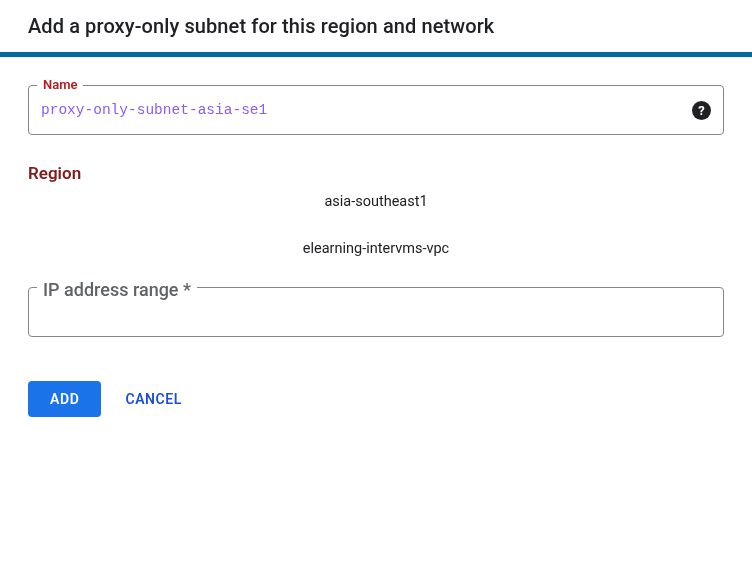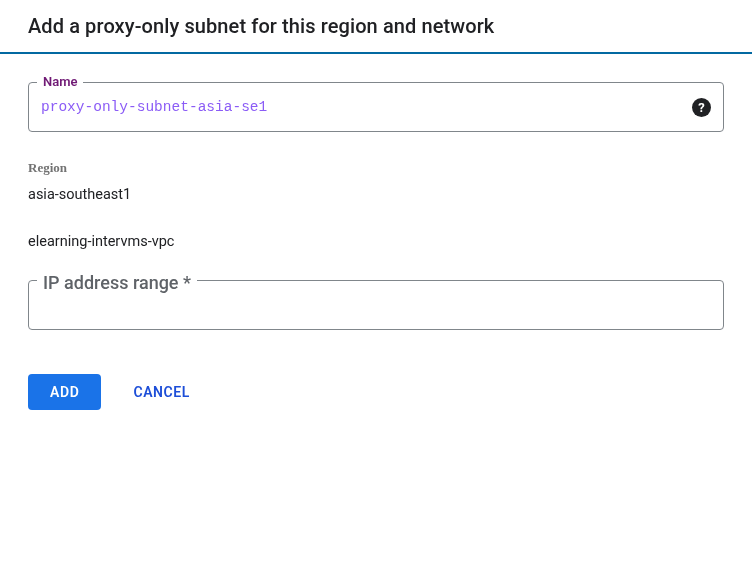--- a/index.html
+++ b/index.html
@@ -9,21 +9,21 @@
     }
     body {
       font-family: 'Google Sans', Roboto, Arial, sans-serif;
       background: #fff;
       width: 752px;
       height: 576px;
       color: #202124;
     }
     .header {
       padding: 14px 28px 14px 28px;
-      border-bottom: 2px solid #0369a1;
+      border-bottom: 5px solid #0369a1;
     }
     .header h1 {
       font-size: 20px;
       font-weight: 500;
       color: #202124;
       letter-spacing: 0.1px;
     }
     .content {
       padding: 28px;
     }
@@ -43,21 +43,21 @@
       position: absolute;
       top: -9px;
       left: 8px;
       background: #fff;
       padding: 0 6px;
       font-size: 18px;
       color: #5f6368;
       font-weight: 500;
     }
     .floating-label.dark {
-      color: #701a75;
+      color: #b91c1c;
       font-weight: 600;
       font-size: 13px;
     }
     .outlined-field input {
       border: none;
       outline: none;
       width: 100%;
       font-size: 14.5px;
       color: #8b5cf6;
       font-family: Liberation Mono, monospace;
@@ -81,35 +81,35 @@
       font-size: 13px;
       color: #80868b;
       margin-top: 8px;
       margin-left: 14px;
       line-height: 1.45;
     }
     .static-section {
       margin-bottom: 30px;
     }
     .static-label {
-      font-size: 13px;
+      font-size: 17px;
       font-weight: 600;
-      color: #737373;
+      color: #7f1d1d;
       margin-bottom: 10px;
-      font-family: Liberation Serif, serif;
     }
     .static-value {
       font-size: 14.5px;
       color: #202124;
+      text-align: center;
     }
     .actions {
       margin-top: 44px;
       display: flex;
       align-items: center;
-      gap: 32px;
+      gap: 24px;
     }
     .btn-primary {
       background: #1a73e8;
       color: #fff;
       border: none;
       padding: 10px 22px;
       border-radius: 4px;
       font-size: 14px;
       font-weight: 600;
       letter-spacing: 0.6px;

